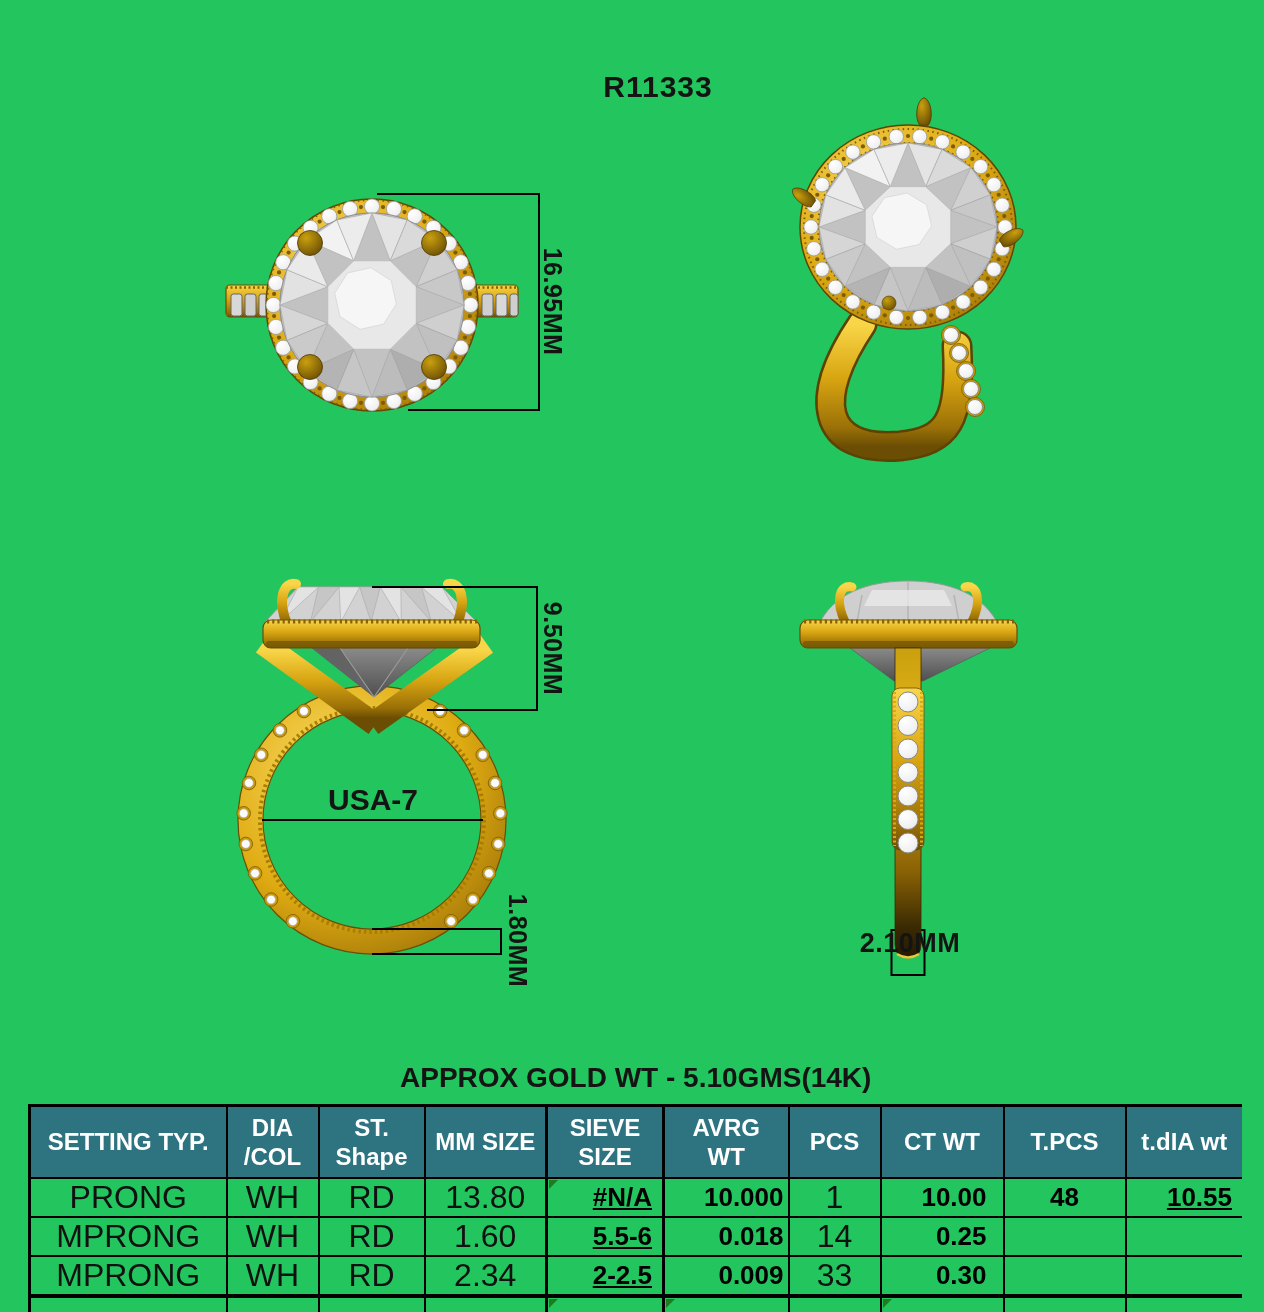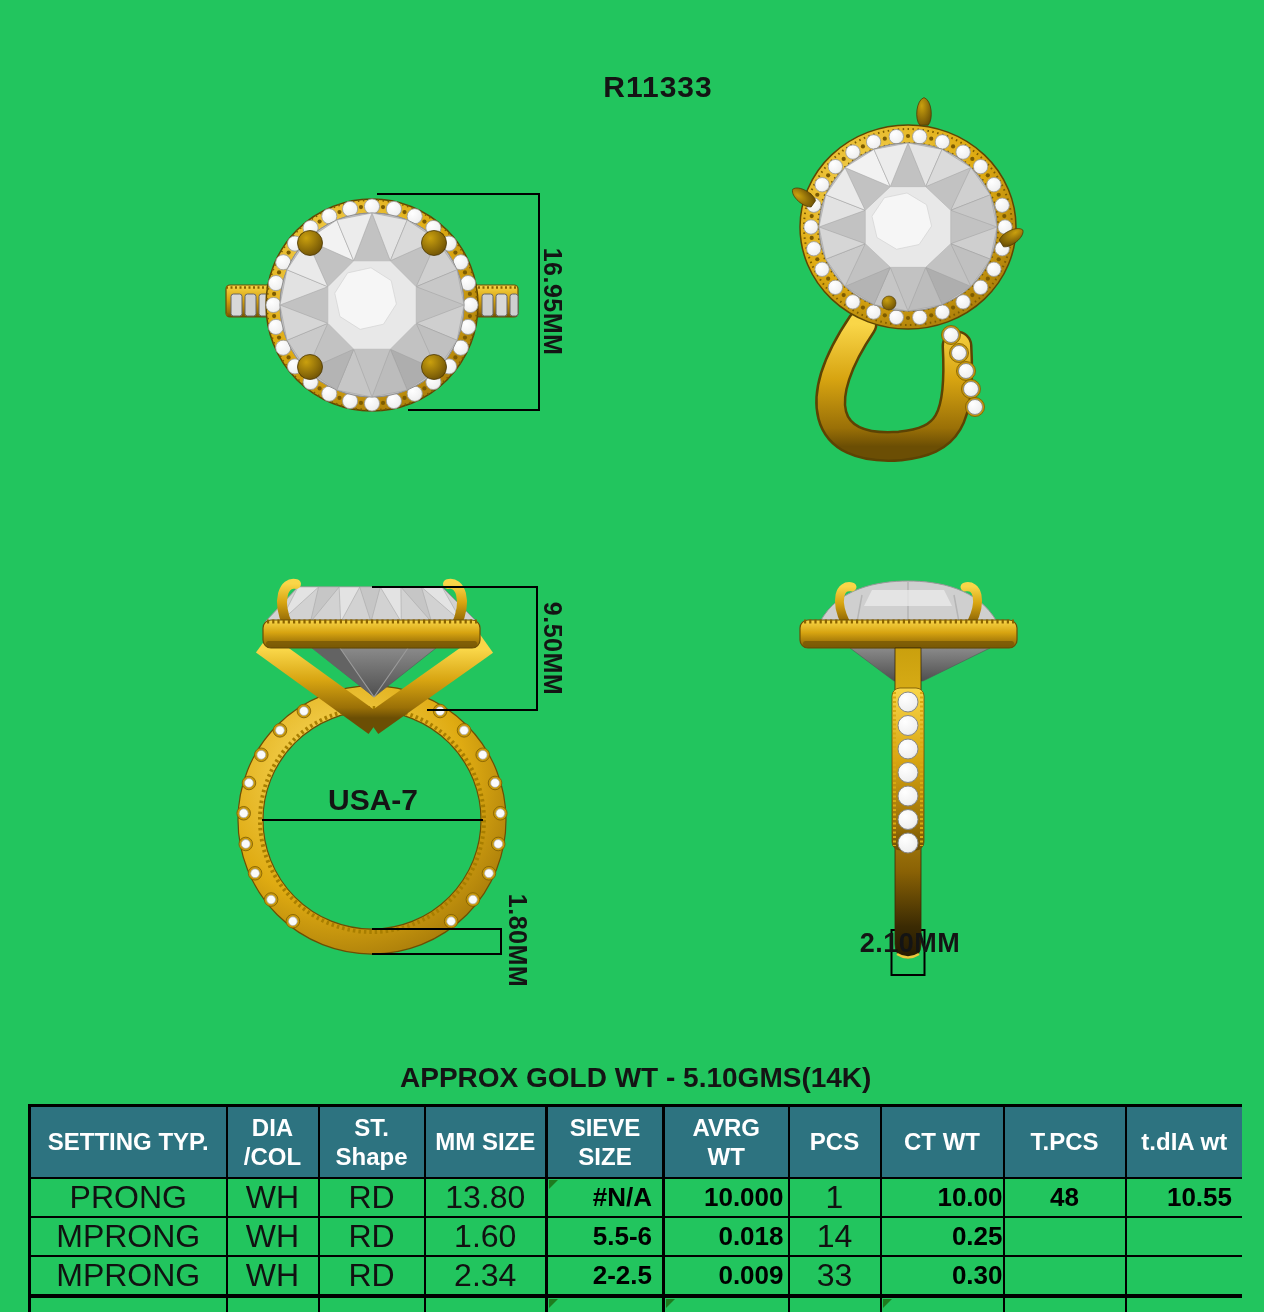--- a/index.html
+++ b/index.html
@@ -18,21 +18,21 @@
   .spec th{background:#2D7380;color:#fff;font-family:"Liberation Sans",sans-serif;
            font-weight:bold;font-size:24px;height:70px;white-space:pre-line;line-height:1.22;
            border:2px solid #000;padding:0;text-align:center;vertical-align:middle;}
   .spec td{border:2px solid #000;height:37px;padding:0 4px;text-align:center;vertical-align:middle;
            font-family:Liberation Sans, sans-serif;font-size:32px;font-weight:normal;color:#111;
            position:relative;overflow:hidden;}
   .spec td.b{font-family:"Liberation Sans",sans-serif;font-weight:bold;font-size:26px;color:#000;}
   .spec .bL{border-left:3px solid #000;} .spec .bR{border-right:3px solid #000;margin-left:28px;}
   .spec tr.last td{border-bottom:4px solid #000;}
   .spec td.ar{text-align:right;}
-  .spec td.p10{padding-right:10px;} .spec td.p20{padding-right:4px;} .spec td.p16{padding-right:0;}
+  .spec td.p10{padding-right:10px;text-decoration:underline;} .spec td.p20{padding-right:4px;} .spec td.p16{padding-right:16px;}
   .spec tr.cut td{height:14px;}
   .tri{position:absolute;top:1px;left:1px;width:0;height:0;
        border-top:9px solid #1E7B1E;border-right:9px solid transparent;}
 </style>
 </head>
 <body>
 
 <div class="sheet">
 
   <svg id="rings" width="1264" height="1312" viewBox="0 0 1264 1312">

